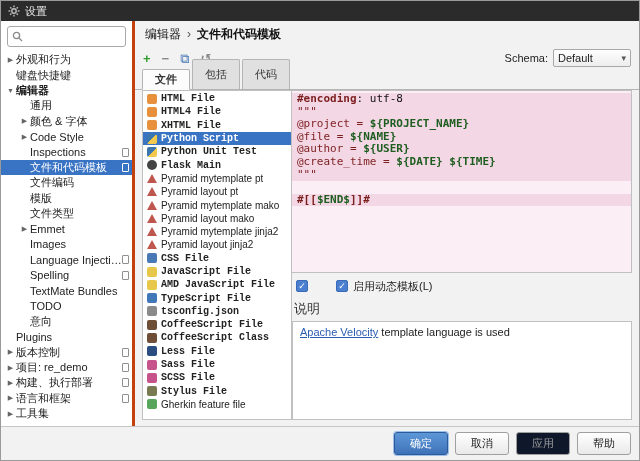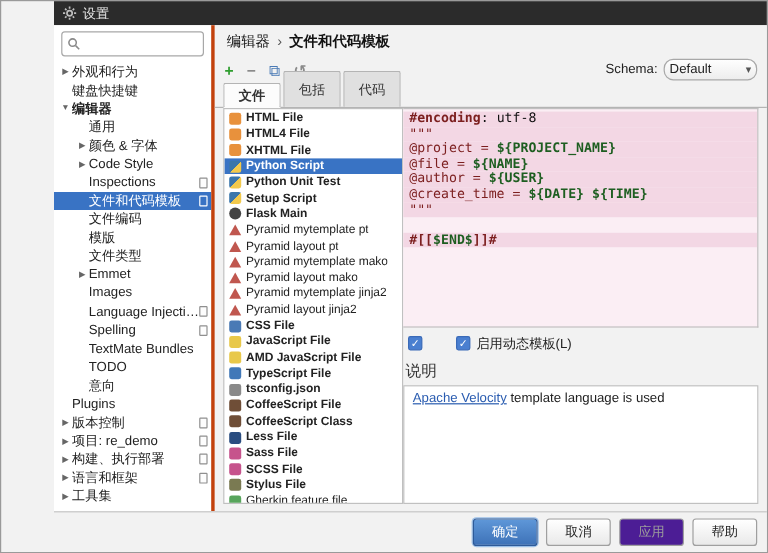--- a/index.html
+++ b/index.html
@@ -1,19 +1,19 @@
 <!DOCTYPE html>
 <html><head>
 <meta charset="utf-8">
 <style>
   * { box-sizing: border-box; margin: 0; padding: 0; }
   html,body { width: 640px; height: 461px; overflow: hidden; }
   body { font-family: "Liberation Sans", "DejaVu Sans", sans-serif; font-size: 11px; color: #222; }
 
-  .window { width: 640px; height: 461px; display: flex; flex-direction: column; background: #f2f2f2; border: 1px solid #9a9a9a; padding-left: 44px; }
+  .window { width: 640px; height: 461px; display: flex; flex-direction: column; background: #f2f2f2; border: 1px solid #9a9a9a; }
 
   
   .titlebar { height: 20px; flex: none; background: #2b2b2b; display: flex; align-items: center; gap: 5px; padding: 0 7px; color: #e8e8e8; font-size: 11px; }
 
   
   .bodyrow { flex: 1; display: flex; min-height: 0; }
 
   
   .sidebar { width: 134px; flex: none; background: #fff; border-right: 3px solid #c2410c; display: flex; flex-direction: column; min-height: 0; }
   .searchwrap { margin: 5px 6px 3px 6px; height: 21px; flex: none; border: 1px solid #a8a8a8; border-radius: 3px; background: #fff; display: flex; align-items: center; padding: 0 4px; gap: 3px; }
@@ -36,31 +36,31 @@
   .breadcrumb .b2 { font-weight: bold; }
   .breadcrumb .sep { color: #555; }
 
   .toolbar { height: 22px; flex: none; display: flex; align-items: center; padding: 0 8px; }
   .tool-icons { display: flex; align-items: center; gap: 11px; }
   .ticon { font-size: 13px; line-height: 1; cursor: pointer; }
   .t-green { color: #2f9e2f; font-weight: bold; }
   .t-gray  { color: #8a8a8a; font-weight: bold; }
   .t-blue  { color: #4a7ab5; }
   .schema { margin-left: auto; display: flex; align-items: center; gap: 5px; font-size: 11px; }
-  .combo { display: flex; align-items: center; justify-content: space-between; width: 78px; height: 18px; border: 1px solid #a8a8a8; border-radius: 8px; background: linear-gradient(#fefefe, #ededed); padding: 0 4px; cursor: pointer; }
+  .combo { display: flex; align-items: center; justify-content: space-between; width: 78px; height: 18px; border: 1px solid #a8a8a8; border-radius: 2px; background: linear-gradient(#fefefe, #ededed); padding: 0 4px; cursor: pointer; }
   .combo .dd { color: #555; font-size: 9px; }
 
   .tabs { height: 21px; flex: none; display: flex; align-items: flex-end; padding-left: 7px; border-bottom: 1px solid #b4b4b4; }
   .tab { height: 30px; display: flex; align-items: center; padding: 0 12px; font-size: 11px; border: 1px solid #b4b4b4; border-bottom: none; border-radius: 2px 2px 0 0; background: #e0e0e0; margin-right: 2px; color: #333; cursor: pointer; }
   .tab.active { background: #fcfcfc; font-weight: bold; height: 21px; margin-bottom: -1px; border-bottom: 1px solid #fcfcfc; }
 
   .panes { flex: 1; display: flex; margin: 0 7px 6px 7px; min-height: 0; }
   .filelist { width: 150px; flex: none; background: #fff; border: 1px solid #c0c0c0; overflow: hidden; padding-top: 1px; }
   .file-row { display: flex; align-items: center; gap: 4px; height: 13.3px; font-size: 10px; padding: 0 4px; color: #222; white-space: nowrap; cursor: default; }
-  .file-row.bold { font-weight: bold; }
+  .file-row.bold { font-weight: bold; font-family: Liberation Mono, monospace; }
   .file-row.selected { background: #3973c4; color: #fff; }
   .flab { overflow: hidden; text-overflow: ellipsis; }
 
   .ficon { width: 10px; height: 10px; flex: none; border-radius: 2px; display: inline-block; }
   .fi-html    { background: #e8913c; }
   .fi-python  { background: linear-gradient(135deg, #3a76ab 50%, #f2c94c 50%); }
   .fi-pyramid { width: 0; height: 0; border-radius: 0; background: none; border-left: 5px solid transparent; border-right: 5px solid transparent; border-bottom: 9px solid #c0574f; }
   .fi-flask   { background: #444; border-radius: 50%; }
   .fi-css     { background: #4a7ab5; }
   .fi-js      { background: #e8c84a; }
@@ -87,21 +87,21 @@
   .cb.checked { background: #4a7fd0; border-color: #3a6ab8; }
 
   .desclabel { flex: none; font-size: 13px; color: #333; padding: 1px 2px 3px 2px; }
   .descbox { flex: 1; background: #fff; border: 1px solid #c0c0c0; padding: 4px 7px; font-size: 11px; color: #222; overflow: hidden; }
   .link { color: #2a5cb0; text-decoration: underline; cursor: pointer; }
 
   .footer { height: 34px; flex: none; border-top: 1px solid #c6c6c6; background: #f2f2f2; display: flex; align-items: center; padding: 0 8px; }
   .btns { margin-left: auto; display: flex; gap: 7px; }
   .btn { min-width: 54px; height: 23px; font-size: 11px; font-family: inherit; border-radius: 3px; border: 1px solid #9f9f9f; background: linear-gradient(#ffffff, #e9e9e9); color: #222; cursor: pointer; }
   .btn.primary { background: linear-gradient(#5e97d8, #3e72b8); border-color: #2d5a99; color: #fff; box-shadow: 0 0 0 1px #9cc0e8; }
-  .btn.disabled { color: #9c9c9c; background: #4c1d95; cursor: default; }
+  .btn.disabled { color: #9c9c9c; background: #0f172a; cursor: default; }
 </style>
 </head>
 <body>
 
 <div class="window">
 
   <div class="titlebar">
     <span style="display:flex;align-items:center;">
       <svg width="12" height="12" viewBox="0 0 12 12">
         <circle cx="6" cy="6" r="2.2" fill="none" stroke="#bdbdbd" stroke-width="1.4"></circle>
@@ -284,24 +284,20 @@
             </div>
             <div class="file-row selected bold">
               <span class="ficon fi-python"></span>
               <span class="flab">Python Script</span>
             </div>
             <div class="file-row bold">
               <span class="ficon fi-python"></span>
               <span class="flab">Python Unit Test</span>
             </div>
             <div class="file-row bold">
-              <span class="ficon fi-python"></span>
-              <span class="flab">Setup Script</span>
-            </div>
-            <div class="file-row bold">
               <span class="ficon fi-flask"></span>
               <span class="flab">Flask Main</span>
             </div>
             <div class="file-row">
               <span class="ficon fi-pyramid"></span>
               <span class="flab">Pyramid mytemplate pt</span>
             </div>
             <div class="file-row">
               <span class="ficon fi-pyramid"></span>
               <span class="flab">Pyramid layout pt</span>

